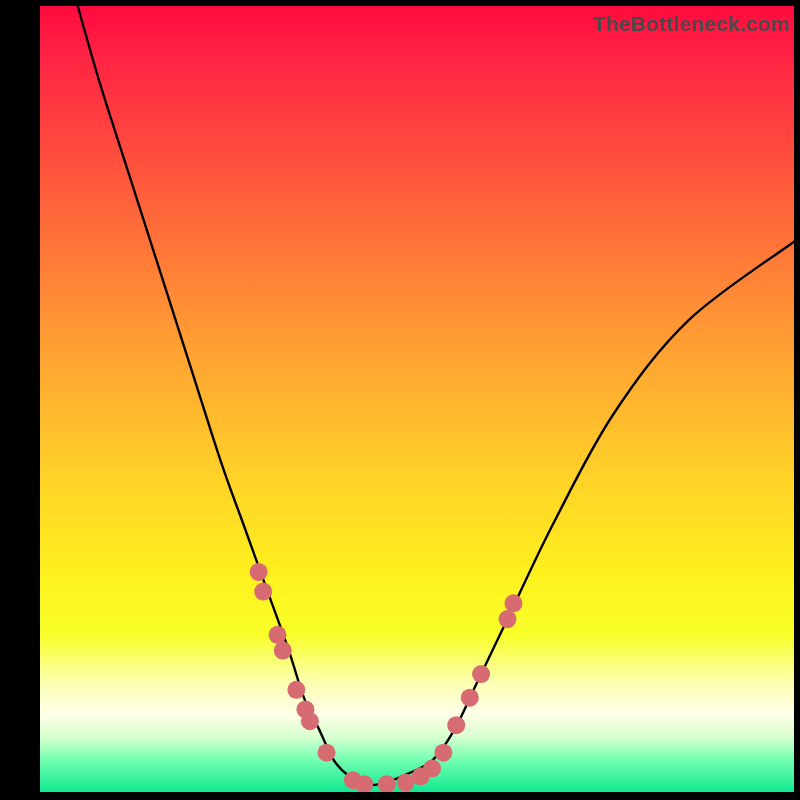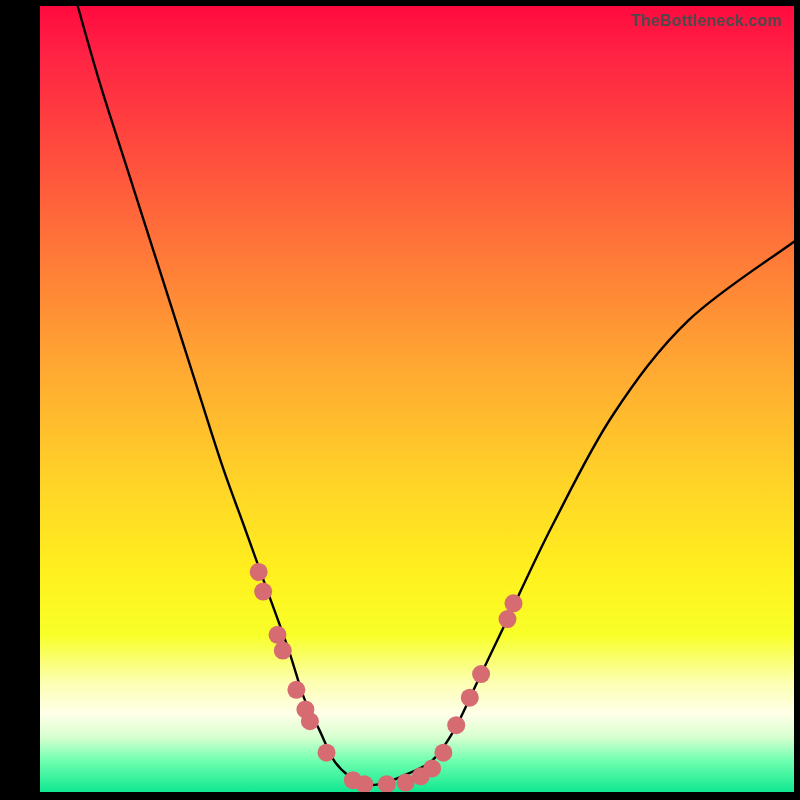--- a/index.html
+++ b/index.html
@@ -34,23 +34,23 @@
       #fcffb0 86%,
       #ffffe8 90%,
       #d8ffd0 93%,
       #70ffb0 96%,
       #10e890 100%
     );
   }
   .watermark {
     position: absolute;
     top: 6px;
-    right: 12px;
+    right: 4px;
     font-family: Arial, Helvetica, sans-serif;
-    font-size: 16px;
+    font-size: 21px;
     font-weight: 600;
     color: #4a4a4a;
     letter-spacing: 0.2px;
     user-select: none;
   }
   svg.curve {
     position: absolute;
     left: 0;
     top: 0;
     width: 754px;

